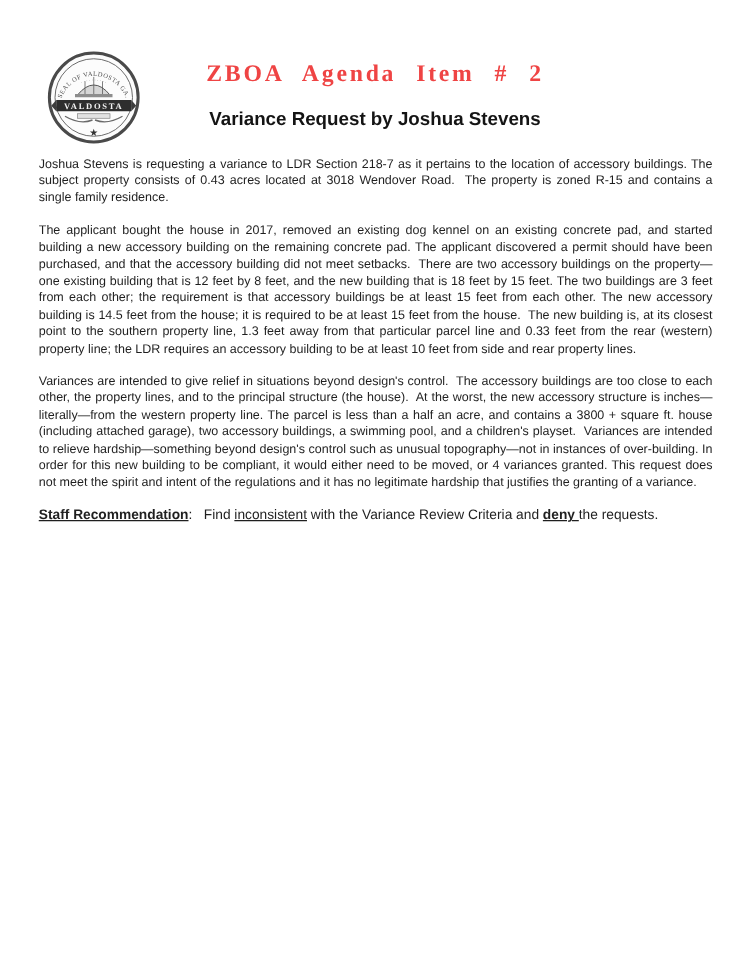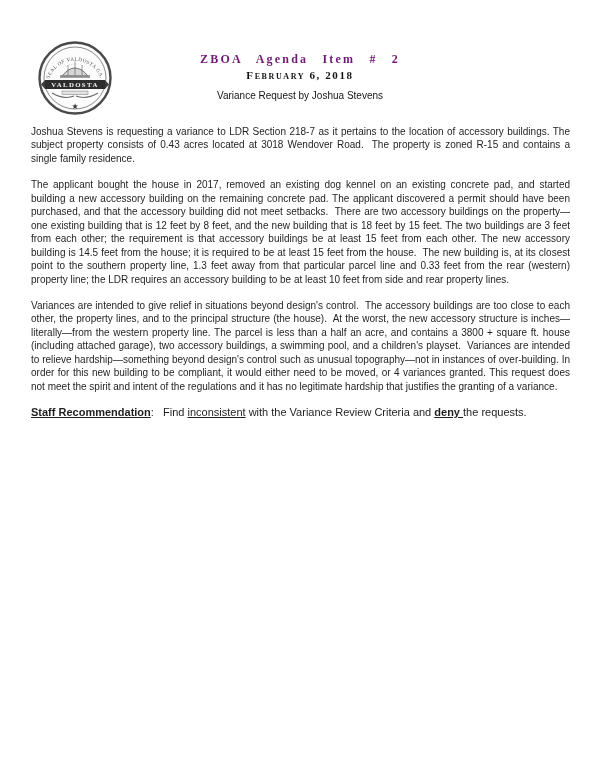--- a/index.html
+++ b/index.html
@@ -23,40 +23,40 @@
   .header {
     position: absolute;
     left: 0;
     right: 0;
     top: 51px;
     text-align: center;
   }
   .agenda-title {
     font-family: "Liberation Serif", serif;
     font-weight: 700;
-    font-size: 12px;
+    font-size: 19px;
     line-height: 17px;
     letter-spacing: 2.2px;
     word-spacing: 9px;
-    color: #701a75;
+    color: #ef4444;
   }
   .meeting-date {
     font-family: "Liberation Serif", serif;
     font-weight: 700;
     font-variant: small-caps;
     font-size: 11px;
     line-height: 13px;
     letter-spacing: 1.6px;
     margin-top: 1px;
     color: #141414;
   }
   .subtitle {
-    margin-top: 7px;
-    font-weight: 400;
-    font-size: 10px;
+    margin-top: 21px;
+    font-weight: 700;
+    font-size: 15px;
     line-height: 13.5px;
     color: #141414;
   }
   .content {
     position: absolute;
     left: 31px;
     top: 125px;
     width: 539px;
   }
   .para {
@@ -109,21 +109,20 @@
         <path d="M 15,54 Q 27,61 37,57" stroke="#6a6a6a" stroke-width="1.1" fill="none"></path>
         <path d="M 61,54 Q 49,61 39,57" stroke="#6a6a6a" stroke-width="1.1" fill="none"></path>
         <rect x="25" y="52" width="26" height="3.6" fill="#e2e2e2" stroke="#777777" stroke-width="0.5"></rect>
       </g>
       <text x="38" y="69.5" text-anchor="middle" font-size="8" fill="#333333">★</text>
     </svg>
   </div>
 
   <div class="header">
     <div class="agenda-title">ZBOA Agenda Item # 2</div>
-    <div class="meeting-date">February 6, 2018</div>
     <div class="subtitle">
       <div>Variance Request by Joshua Stevens</div>
     </div>
   </div>
 
   <div class="content">
     <p class="para">Joshua Stevens is requesting a variance to LDR Section 218-7 as it pertains to the location of accessory buildings. The subject property consists of 0.43 acres located at 3018 Wendover Road.&nbsp; The property is zoned R-15 and contains a single family residence.</p>
     <p class="para">The applicant bought the house in 2017, removed an existing dog kennel on an existing concrete pad, and started building a new accessory building on the remaining concrete pad. The applicant discovered a permit should have been purchased, and that the accessory building did not meet setbacks.&nbsp; There are two accessory buildings on the property—one existing building that is 12 feet by 8 feet, and the new building that is 18 feet by 15 feet. The two buildings are 3 feet from each other; the requirement is that accessory buildings be at least 15 feet from each other. The new accessory building is 14.5 feet from the house; it is required to be at least 15 feet from the house.&nbsp; The new building is, at its closest point to the southern property line, 1.3 feet away from that particular parcel line and 0.33 feet from the rear (western) property line; the LDR requires an accessory building to be at least 10 feet from side and rear property lines.</p>
     <p class="para">Variances are intended to give relief in situations beyond design's control.&nbsp; The accessory buildings are too close to each other, the property lines, and to the principal structure (the house).&nbsp; At the worst, the new accessory structure is inches—literally—from the western property line. The parcel is less than a half an acre, and contains a 3800 + square ft. house (including attached garage), two accessory buildings, a swimming pool, and a children's playset.&nbsp; Variances are intended to relieve hardship—something beyond design's control such as unusual topography—not in instances of over-building. In order for this new building to be compliant, it would either need to be moved, or 4 variances granted. This request does not meet the spirit and intent of the regulations and it has no legitimate hardship that justifies the granting of a variance.</p>
     <p class="staff-line"><span class="bu">Staff Recommendation</span><span>:</span><span>&nbsp;&nbsp; Find </span><span class="u">inconsistent</span><span> with the Variance Review Criteria and </span><span class="bu">deny </span><span>the requests.</span></p>

